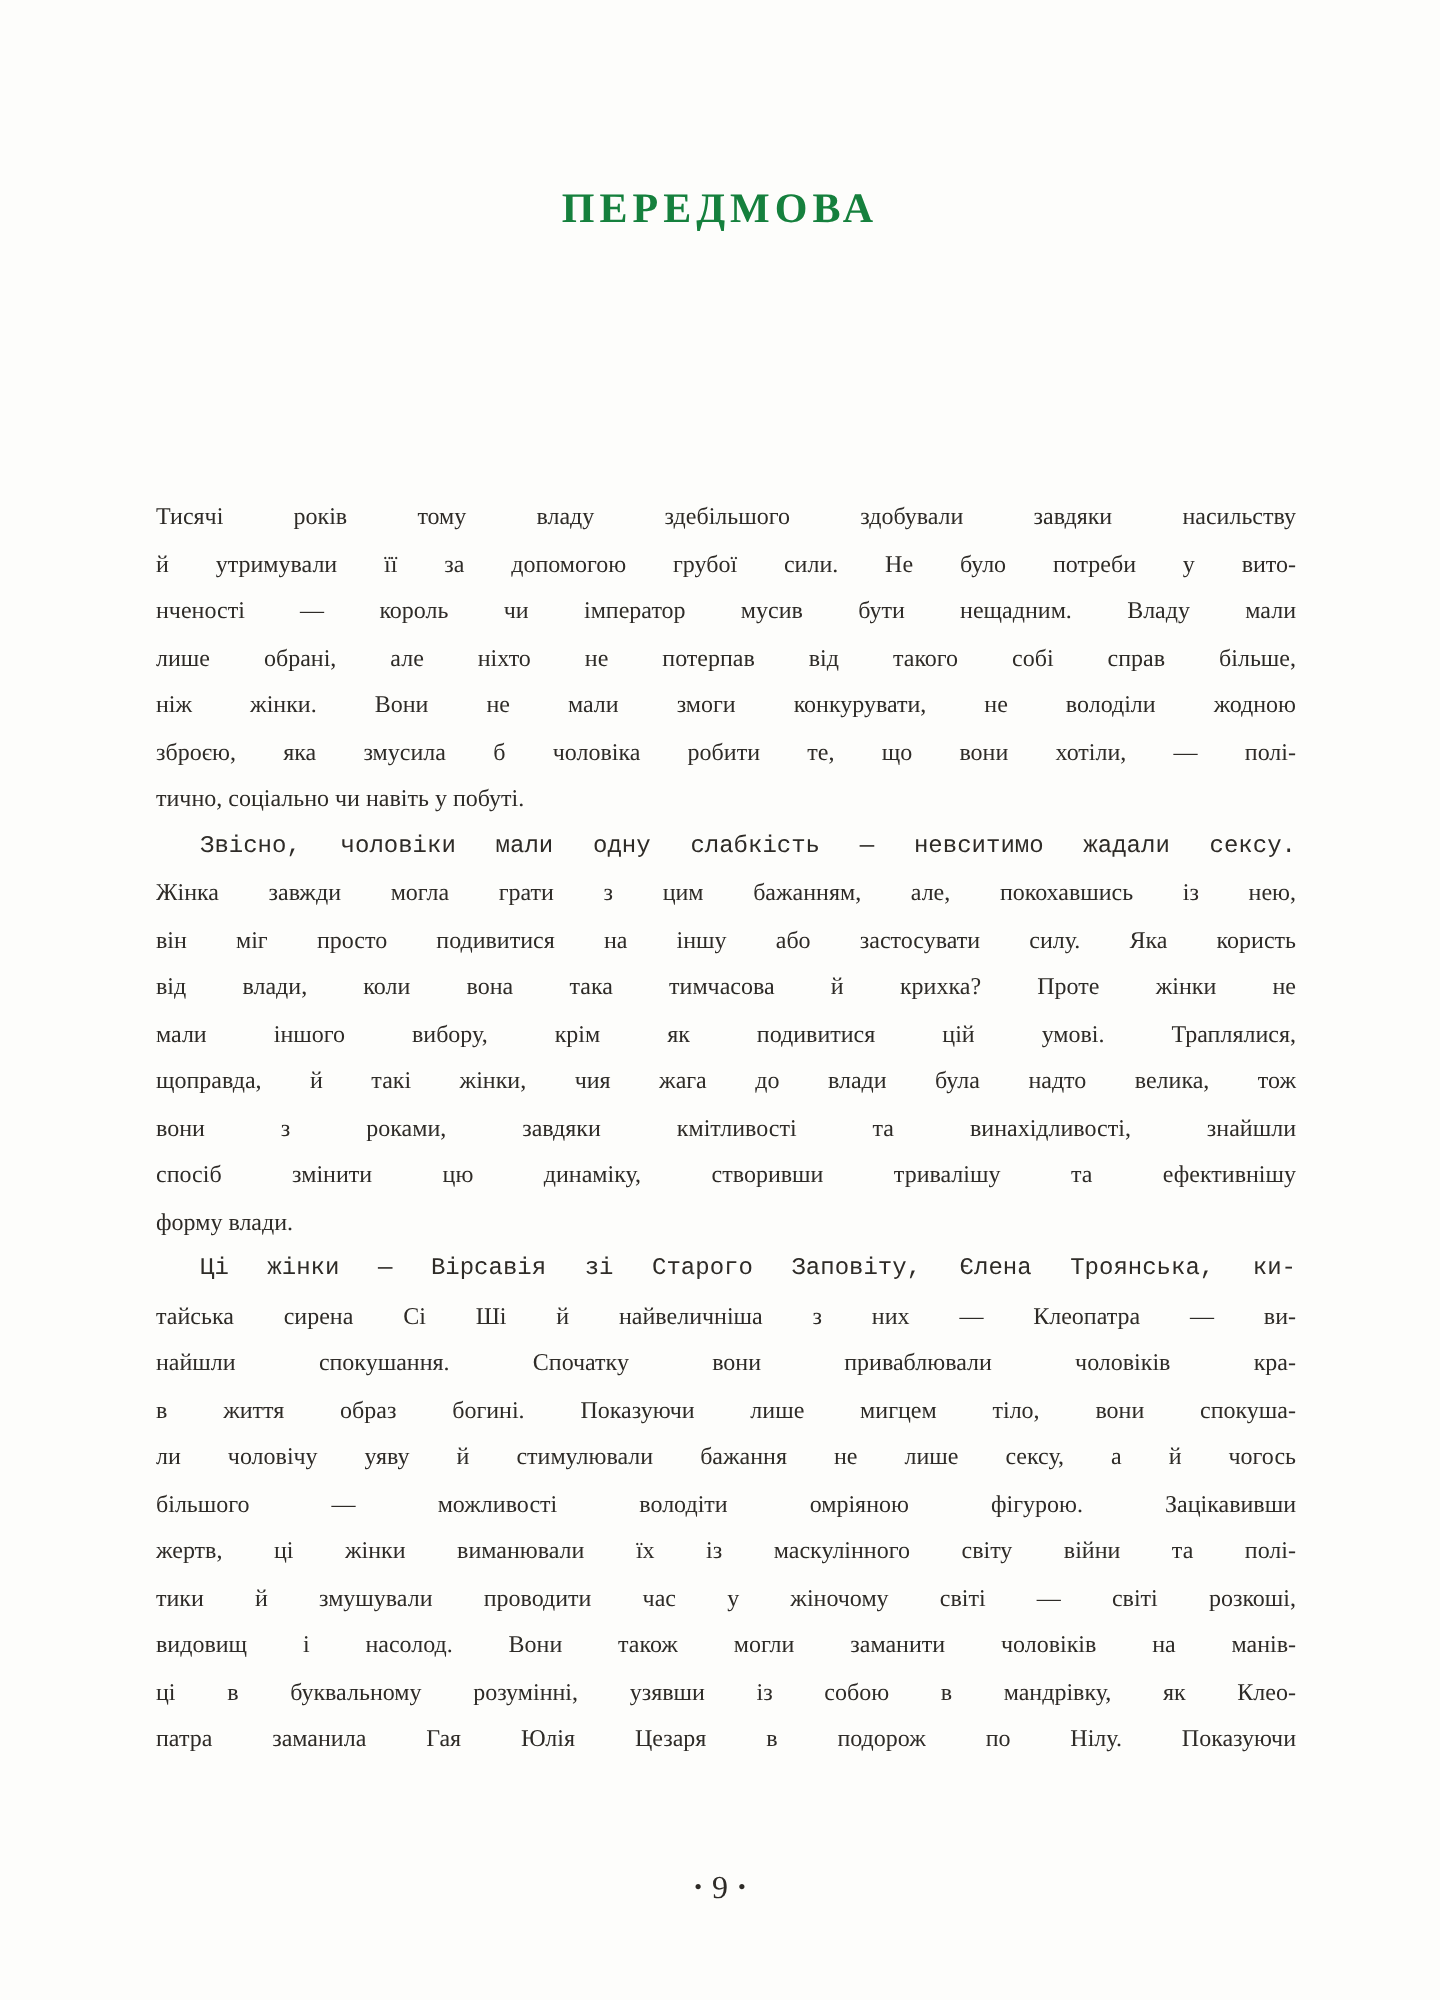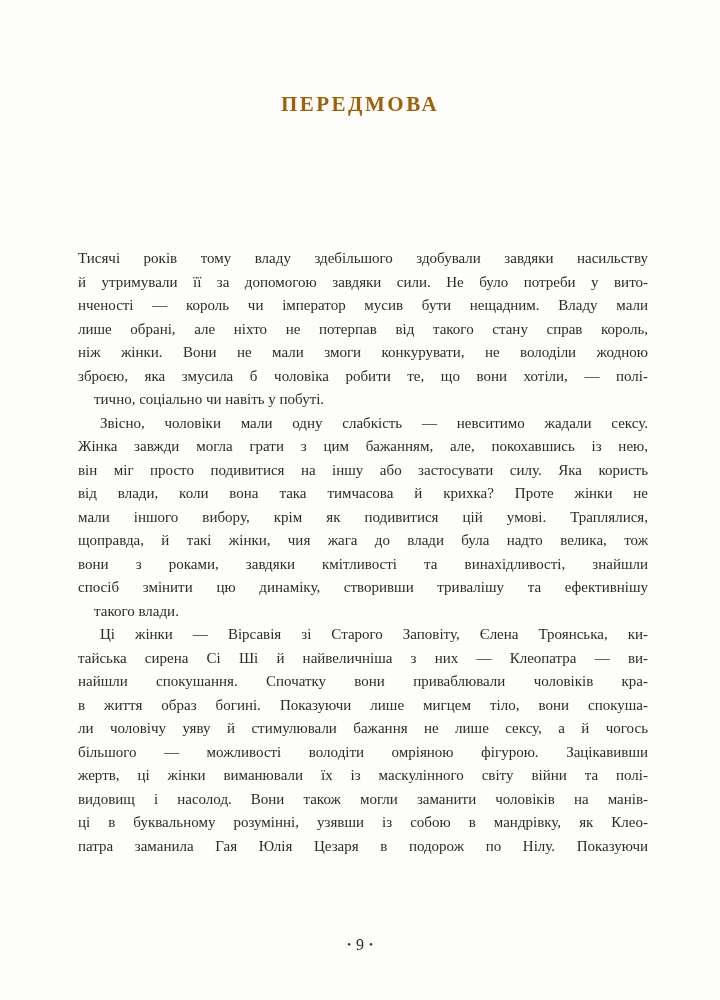--- a/index.html
+++ b/index.html
@@ -21,44 +21,44 @@
     position: absolute;
     top: 92px;
     left: 0;
     width: 100%;
     margin: 0;
     text-align: center;
     font-family: "Liberation Serif", serif;
     font-size: 21px;
     font-weight: bold;
     letter-spacing: 2.5px;
-    color: #a16207;
+    color: #15803d;
   }
   .body-text {
     position: absolute;
     left: 78px;
     top: 247px;
     width: 570px;
-    font-size: 15px;
+    font-size: 12px;
     color: #2e2b27;
   }
   .text-line {
     line-height: 23.5px;
     height: 23.5px;
     text-align: justify;
     text-align-last: justify;
     white-space: nowrap;
     overflow: visible;
   }
   .text-line.indent {
     text-indent: 22px;
+    font-family: Liberation Mono, monospace;
   }
   .text-line.plain-last {
     text-align-last: left;
-    margin-left: 16px;
   }
   .folio {
     position: absolute;
     top: 936px;
     left: 0;
     width: 100%;
     text-align: center;
     font-size: 16px;
     color: #2e2b27;
   }
@@ -71,42 +71,43 @@
 </style>
 </head>
 <body>
 
 <div class="page">
 
   <h1 class="chapter-title">ПЕРЕДМОВА</h1>
 
   <div class="body-text">
       <div class="text-line">Тисячі років тому владу здебільшого здобували завдяки насильству</div>
-      <div class="text-line">й утримували її за допомогою завдяки сили. Не було потреби у вито-</div>
+      <div class="text-line">й утримували її за допомогою грубої сили. Не було потреби у вито-</div>
       <div class="text-line">нченості — король чи імператор мусив бути нещадним. Владу мали</div>
-      <div class="text-line">лише обрані, але ніхто не потерпав від такого стану справ король,</div>
+      <div class="text-line">лише обрані, але ніхто не потерпав від такого собі справ більше,</div>
       <div class="text-line">ніж жінки. Вони не мали змоги конкурувати, не володіли жодною</div>
       <div class="text-line">зброєю, яка змусила б чоловіка робити те, що вони хотіли, — полі-</div>
       <div class="text-line plain-last">тично, соціально чи навіть у побуті.</div>
       <div class="text-line indent">Звісно, чоловіки мали одну слабкість — невситимо жадали сексу.</div>
       <div class="text-line">Жінка завжди могла грати з цим бажанням, але, покохавшись із нею,</div>
       <div class="text-line">він міг просто подивитися на іншу або застосувати силу. Яка користь</div>
       <div class="text-line">від влади, коли вона така тимчасова й крихка? Проте жінки не</div>
       <div class="text-line">мали іншого вибору, крім як подивитися цій умові. Траплялися,</div>
       <div class="text-line">щоправда, й такі жінки, чия жага до влади була надто велика, тож</div>
       <div class="text-line">вони з роками, завдяки кмітливості та винахідливості, знайшли</div>
       <div class="text-line">спосіб змінити цю динаміку, створивши тривалішу та ефективнішу</div>
-      <div class="text-line plain-last">такого влади.</div>
+      <div class="text-line plain-last">форму влади.</div>
       <div class="text-line indent">Ці жінки — Вірсавія зі Старого Заповіту, Єлена Троянська, ки-</div>
       <div class="text-line">тайська сирена Сі Ші й найвеличніша з них — Клеопатра — ви-</div>
       <div class="text-line">найшли спокушання. Спочатку вони приваблювали чоловіків кра-</div>
       <div class="text-line">в життя образ богині. Показуючи лише мигцем тіло, вони спокуша-</div>
       <div class="text-line">ли чоловічу уяву й стимулювали бажання не лише сексу, а й чогось</div>
       <div class="text-line">більшого — можливості володіти омріяною фігурою. Зацікавивши</div>
       <div class="text-line">жертв, ці жінки виманювали їх із маскулінного світу війни та полі-</div>
+      <div class="text-line">тики й змушували проводити час у жіночому світі — світі розкоші,</div>
       <div class="text-line">видовищ і насолод. Вони також могли заманити чоловіків на манів-</div>
       <div class="text-line">ці в буквальному розумінні, узявши із собою в мандрівку, як Клео-</div>
       <div class="text-line">патра заманила Гая Юлія Цезаря в подорож по Нілу. Показуючи</div>
     </div>
 
   <div class="folio">
     <span class="ornament">•</span><span>9</span><span class="ornament">•</span>
   </div>
 
 </div>

